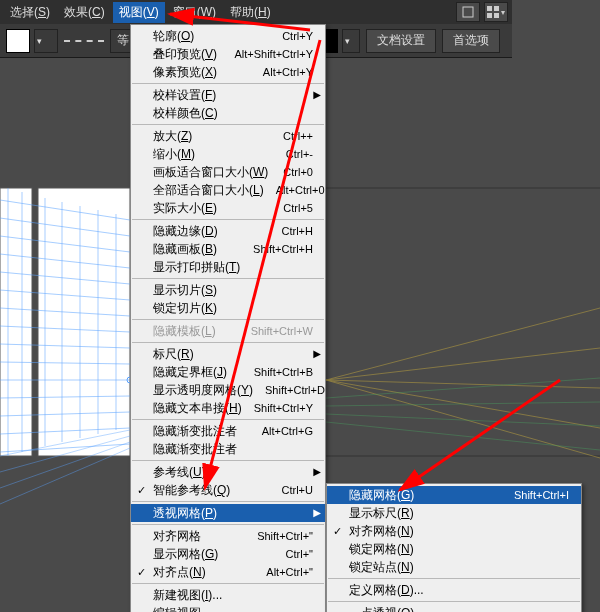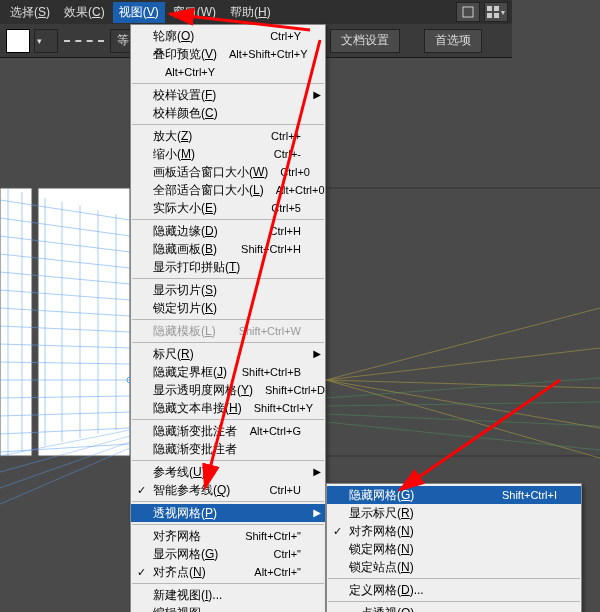--- a/index.html
+++ b/index.html
@@ -10,26 +10,26 @@
 .menubar-item.active{background:#1a5fae;color:#fff}
 .menubar-sep{flex:1}
 .menubar-btn{width:22px;height:18px;background:#4a4a4a;border:1px solid #222;display:flex;align-items:center;justify-content:center;margin-left:4px}
 .menubar-btn svg{display:block}
 
 .toolbar{position:absolute;left:0;top:24px;width:100%;height:34px;background:#3a3a3a;border-bottom:1px solid #1a1a1a;display:flex;align-items:center;padding:0 6px;box-sizing:border-box;color:#ddd}
 .swatch{width:22px;height:22px;background:#fff;border:1px solid #000;margin-right:4px}
 .swatch.black{background:#000}
 .tb-dd{height:22px;background:#3a3a3a;border:1px solid #222;display:flex;align-items:center;padding:0 6px;margin-right:6px;color:#ddd}
 .tb-label{margin-right:4px;color:#14b8a6}
-.tb-btn{height:22px;padding:0 10px;background:#4a4a4a;border:1px solid #222;display:flex;align-items:center;margin-right:24px;color:#ddd}
+.tb-btn{height:22px;padding:0 10px;background:#4a4a4a;border:1px solid #222;display:flex;align-items:center;margin-right:6px;color:#ddd}
 
 .menu{position:absolute;background:#efefef;border:1px solid #888;box-shadow:2px 2px 4px rgba(0,0,0,.4);color:#000;padding:2px 0;z-index:20}
 .menu-main{left:130px;top:24px;width:194px}
 .menu-sub{left:326px;top:483px;width:254px}
-.menu-row{display:flex;align-items:center;height:18px;line-height:18px;padding:0 24px 0 22px;white-space:nowrap;position:relative}
+.menu-row{display:flex;align-items:center;height:18px;line-height:18px;padding:0 12px 0 22px;white-space:nowrap;position:relative}
 .menu-row.hl{background:#1a5fae;color:#fff}
 .menu-row.disabled{color:#999}
 .menu-row .label{flex:1;text-align:left}
 .menu-row .accel{color:inherit;font-size:11px;margin-left:12px}
 .menu-row .caret{position:absolute;right:4px;font-size:10px}
 .menu-row .check{position:absolute;left:6px;font-size:11px}
 .menu-sep{height:1px;background:#b8b8b8;margin:2px 1px}
 
 .arrows{position:absolute;left:0;top:0;width:600px;height:612px;pointer-events:none;z-index:30}
 
@@ -149,20 +149,21 @@
   <div class="menu menu-main" id="menu-main">
       <div class="menu-row">
         <span class="label">轮廓(<span class="hk">O</span>)</span>
         <span class="accel">Ctrl+Y</span>
       </div>
       <div class="menu-row">
         <span class="label">叠印预览(<span class="hk">V</span>)</span>
         <span class="accel">Alt+Shift+Ctrl+Y</span>
       </div>
       <div class="menu-row">
+        <span class="label">像素预览(<span class="hk">X</span>)</span>
         <span class="accel">Alt+Ctrl+Y</span>
       </div>
       <div class="menu-sep"></div>
       <div class="menu-row">
         <span class="label">校样设置(<span class="hk">F</span>)</span>
         <span class="caret">▶</span>
       </div>
       <div class="menu-row">
         <span class="label">校样颜色(<span class="hk">C</span>)</span>
       </div>

